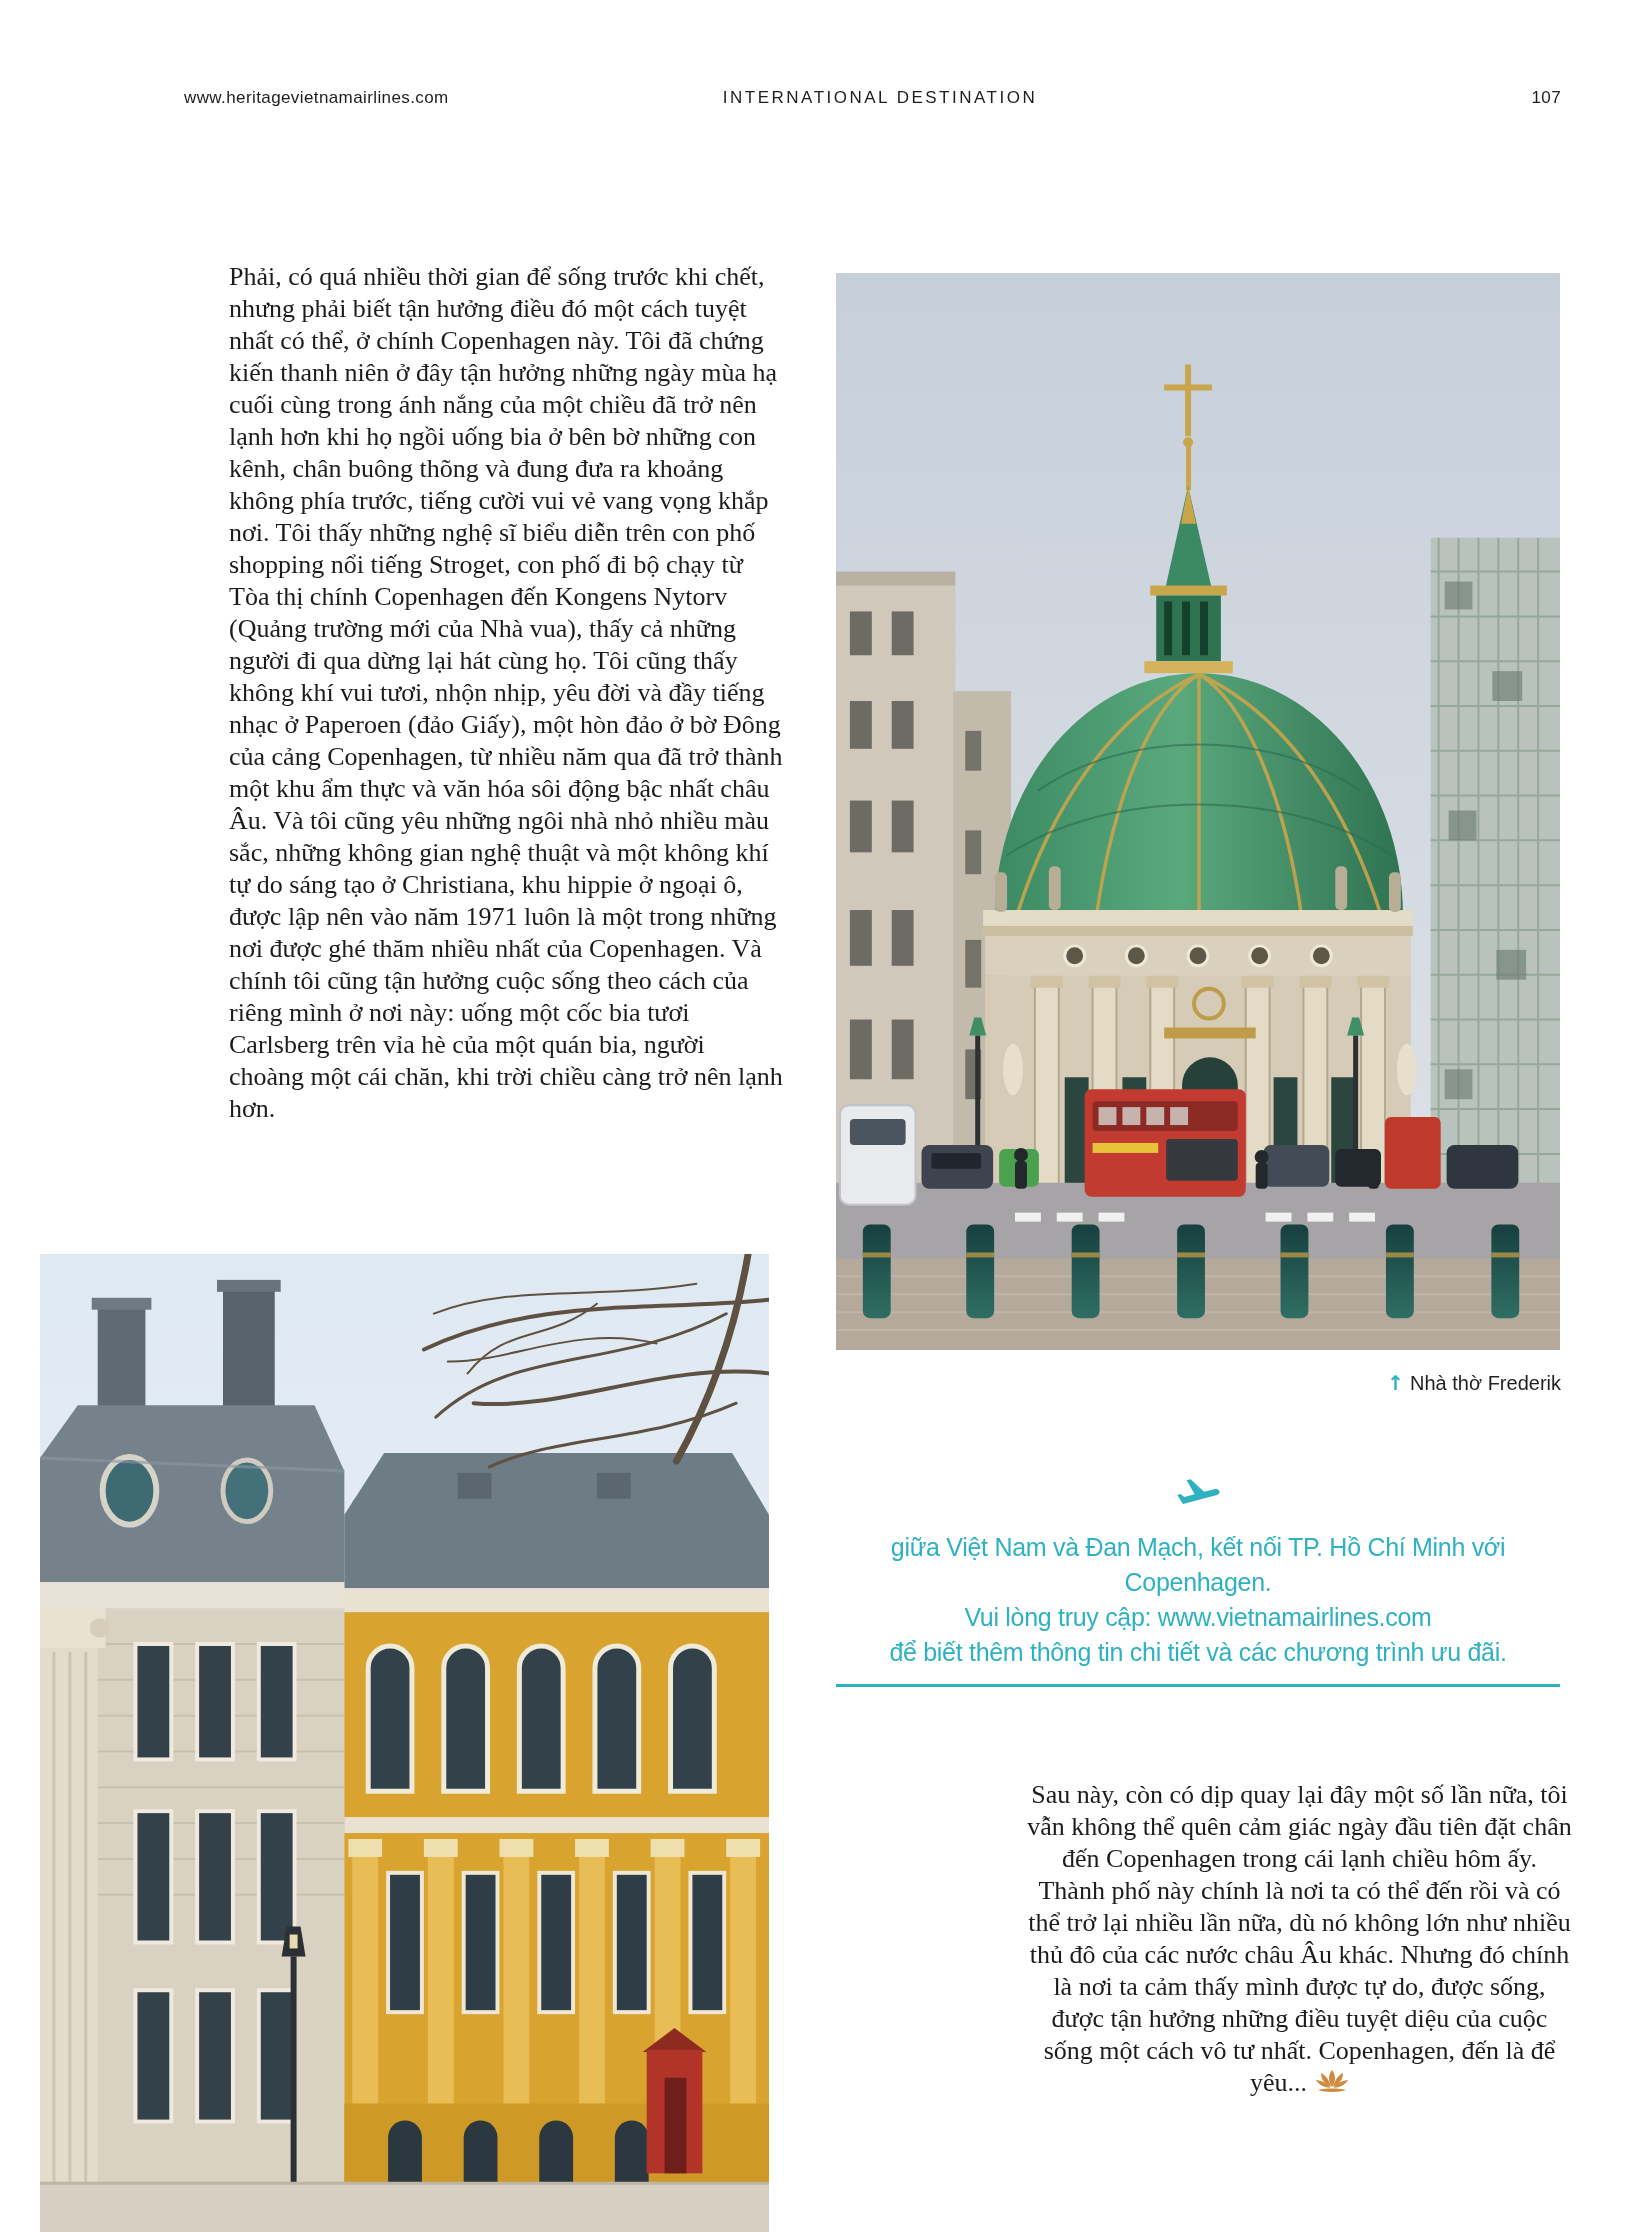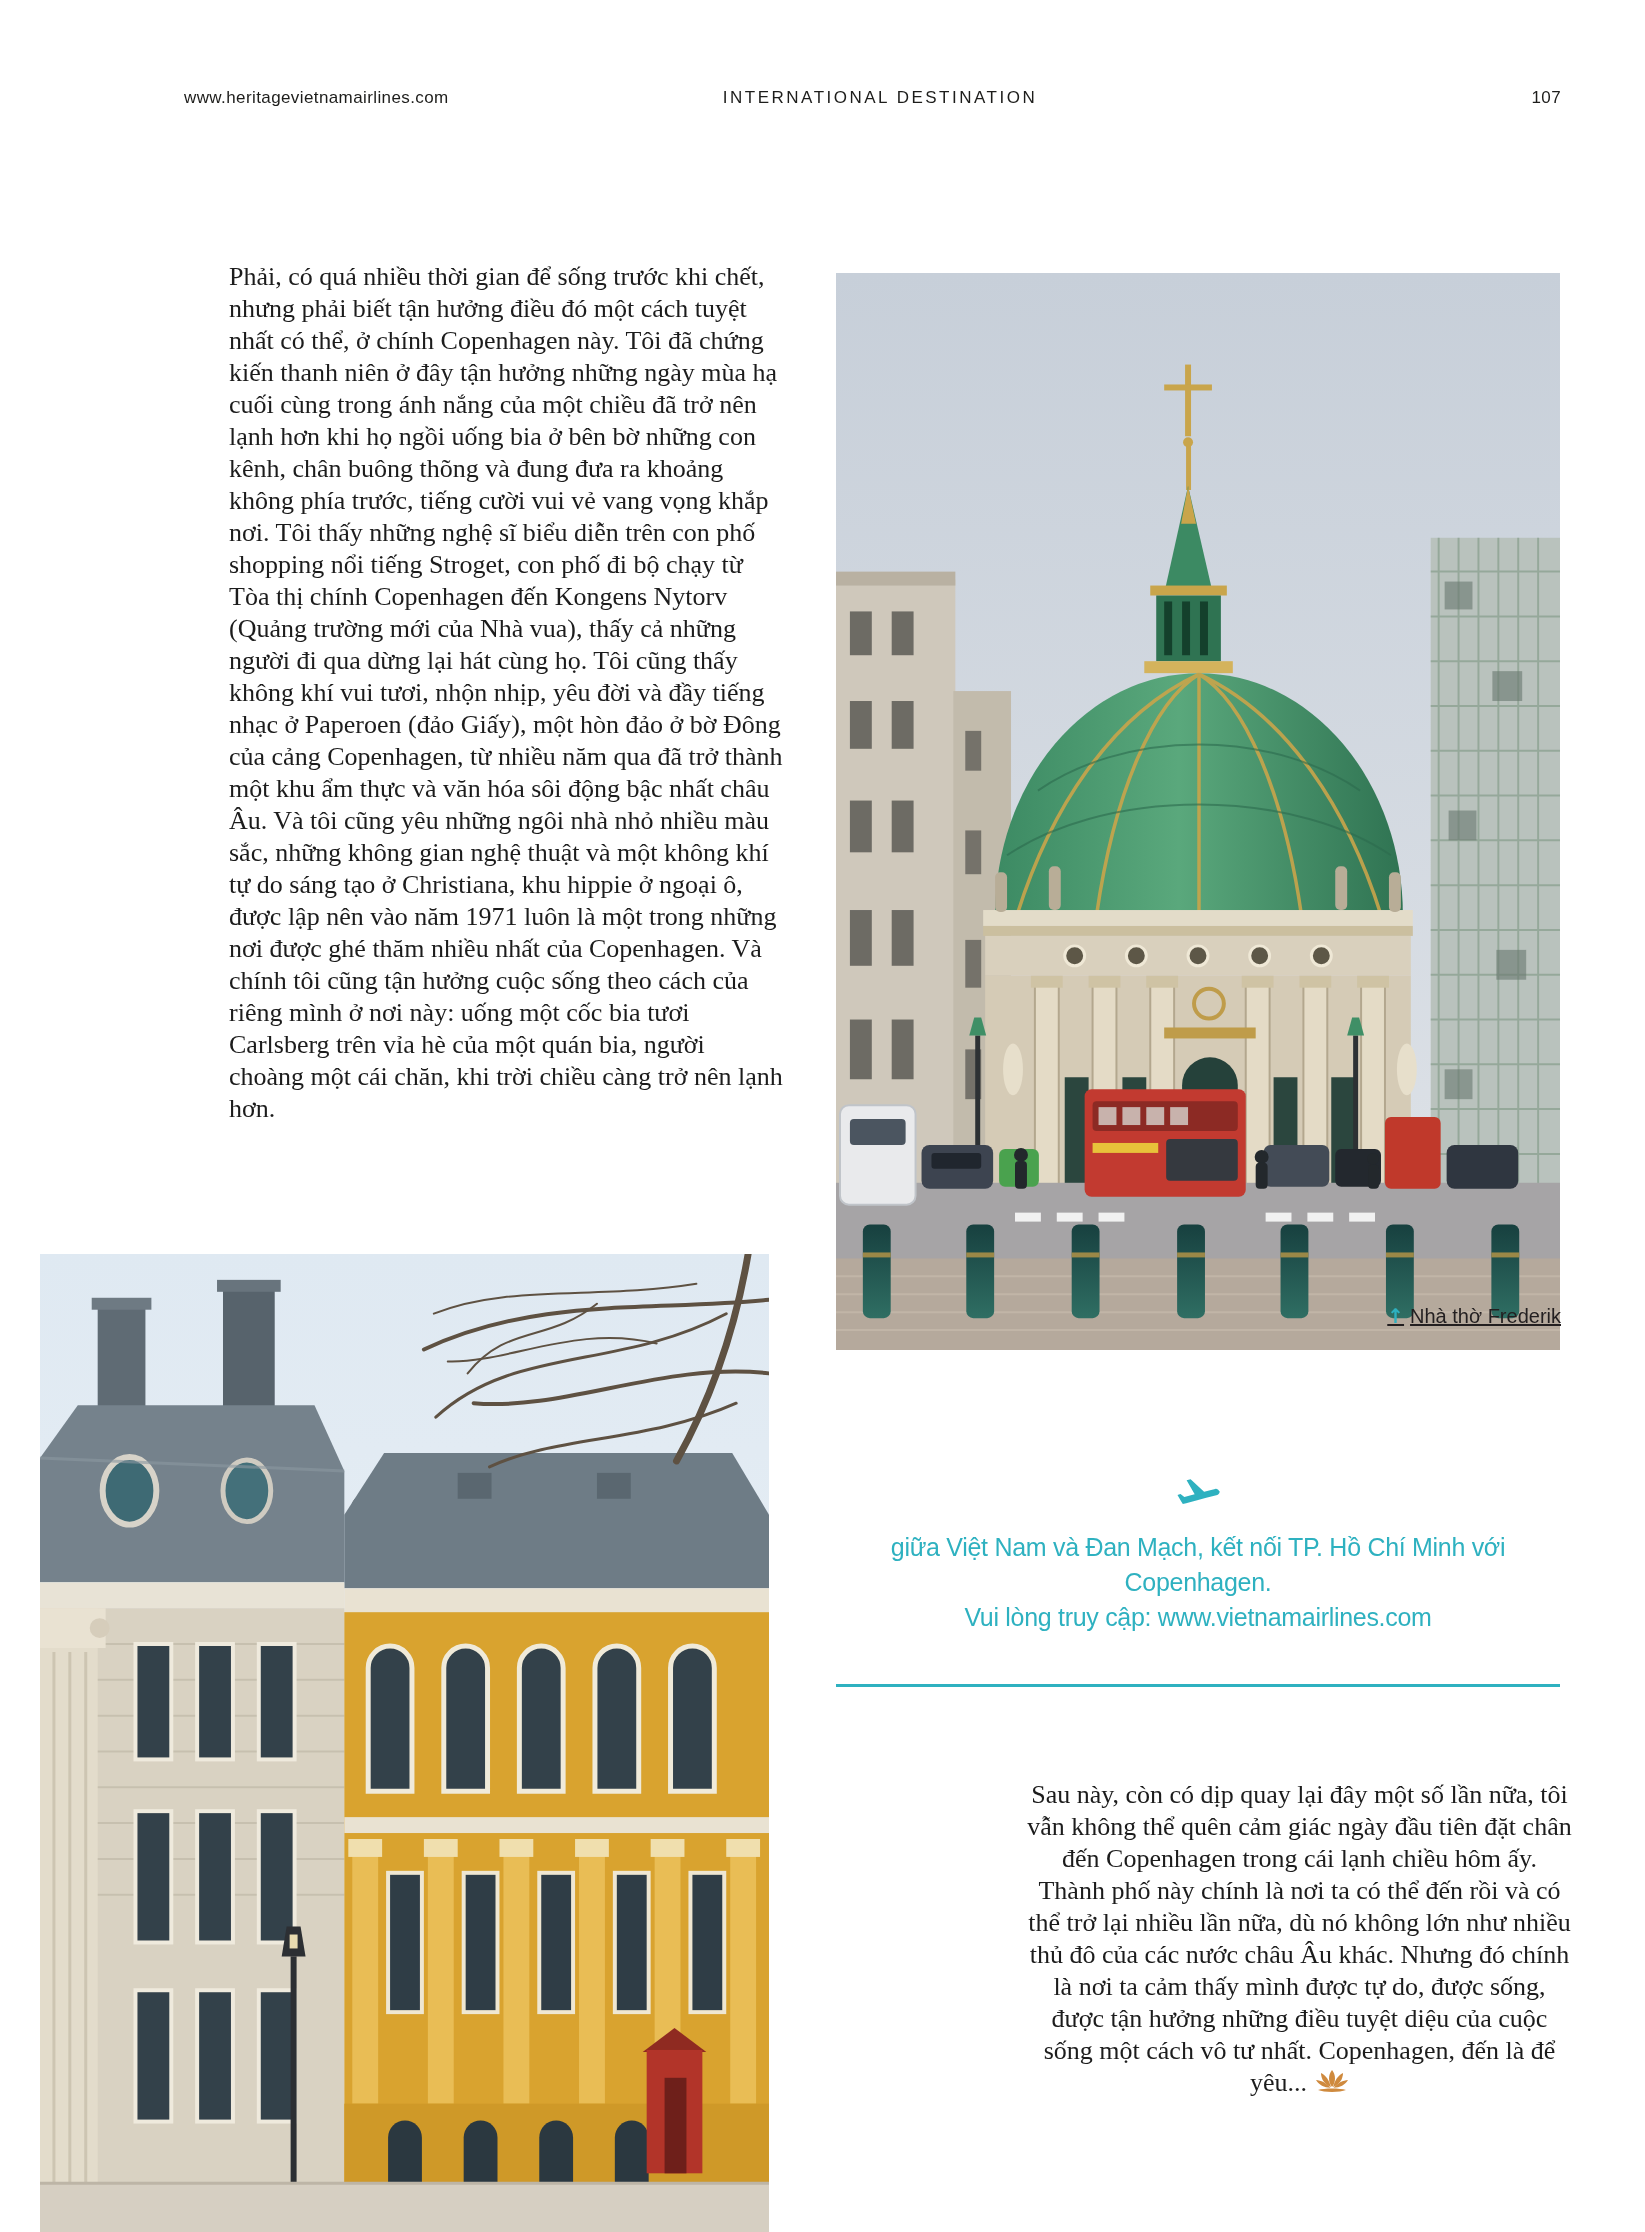--- a/index.html
+++ b/index.html
@@ -29,23 +29,23 @@
     text-align:left;color:#1c1c1c;
   }
   #left-col{left:189px;top:261px;width:557px;}
   #closing-col{left:987px;top:1779px;width:545px;text-align:center;}
   
   .photo{position:absolute;display:block;}
   #church-photo{left:796px;top:273px;width:724px;height:1077px;}
   #palace-photo{left:0px;top:1254px;width:729px;height:979px;}
   
   #caption{
-    position:absolute;top:1304px;right:125px;
+    position:absolute;top:1371px;right:125px;
     font-family:"Liberation Sans", sans-serif;
-    font-size:20px;color:#231f20;white-space:nowrap;text-decoration:underline;
+    font-size:20px;color:#231f20;white-space:nowrap;
   }
   #caption .arrow{color:#2eb1c0;font-family:"DejaVu Sans", sans-serif;font-weight:bold;margin-right:6px;}
   
   #plane-wrap{
     position:absolute;left:796px;top:1471px;width:724px;
     text-align:center;
   }
   #promo{
     position:absolute;left:780px;top:1530px;width:756px;
     text-align:center;
@@ -301,20 +301,21 @@
 
   <div id="plane-wrap">
     <svg width="58" height="50" viewBox="0 0 24 24" aria-hidden="true">
       <path fill="#2eb1c0" d="M22.07 9.64c-.21-.8-1.04-1.28-1.84-1.06L14.92 10 8.46 3.98l-1.93.51 3.87 6.7-4.96 1.33-1.84-1.45-1.45.39 1.81 3.12.76 1.31 1.58-.42 5.31-1.42 4.35-1.16 5.31-1.42c.81-.23 1.28-1.05 1.07-1.85z"></path>
     </svg>
   </div>
 
   <div id="promo">
     <div>giữa Việt Nam và Đan Mạch, kết nối TP. Hồ Chí Minh với Copenhagen.</div>
     <div>Vui lòng truy cập: www.vietnamairlines.com</div>
+    <div>để biết thêm thông tin chi tiết và các chương trình ưu đãi.</div>
   </div>
 
   <div id="teal-rule"></div>
 
   <svg class="photo" id="palace-photo" viewBox="0 0 733 984" preserveAspectRatio="none" aria-hidden="true">
     <defs>
       <linearGradient id="sky2" x1="0" y1="0" x2="0" y2="1">
         <stop offset="0" stop-color="#dfe9f2"></stop>
           <stop offset="1" stop-color="#eef3f7"></stop>
       </linearGradient>

